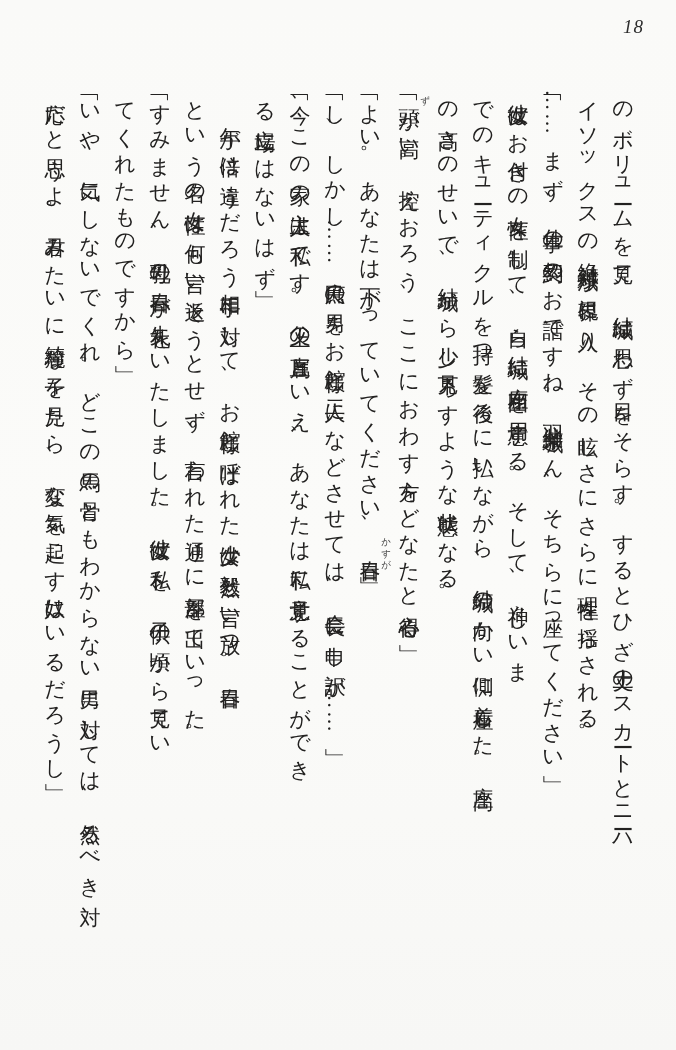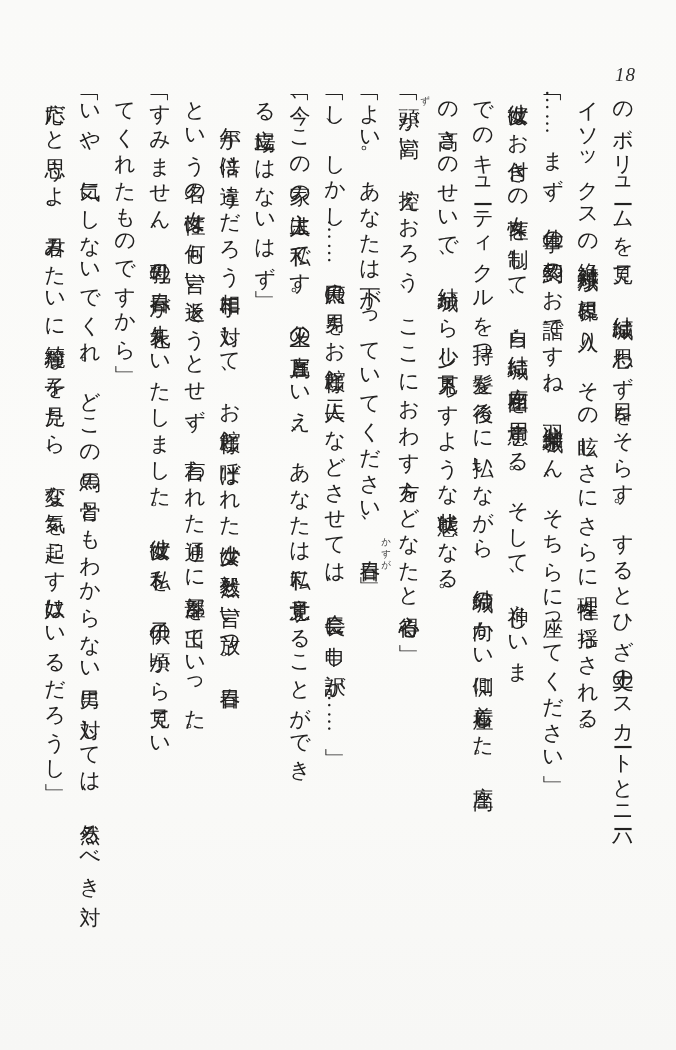--- a/index.html
+++ b/index.html
@@ -15,26 +15,25 @@
     font-family: "Liberation Serif", "DejaVu Serif", serif;
   }
   .page {
     position: absolute;
     inset: 0;
     background: linear-gradient(180deg, #fafaf8 0%, #fbfbf9 55%, #f7f7f5 100%);
   }
   .page-number {
     position: absolute;
     top: 16px;
-    right: 40px;
+    right: 32px;
     font-size: 19px;
     font-style: italic;
     color: #2e2e2e;
     letter-spacing: 1px;
-    margin-top: 48px;
   }
   .text-block {
     position: absolute;
     top: 87px;
     right: 36px;
     height: 928px;
     writing-mode: vertical-rl;
     text-orientation: mixed;
     color: #222120;
     font-size: 21px;

